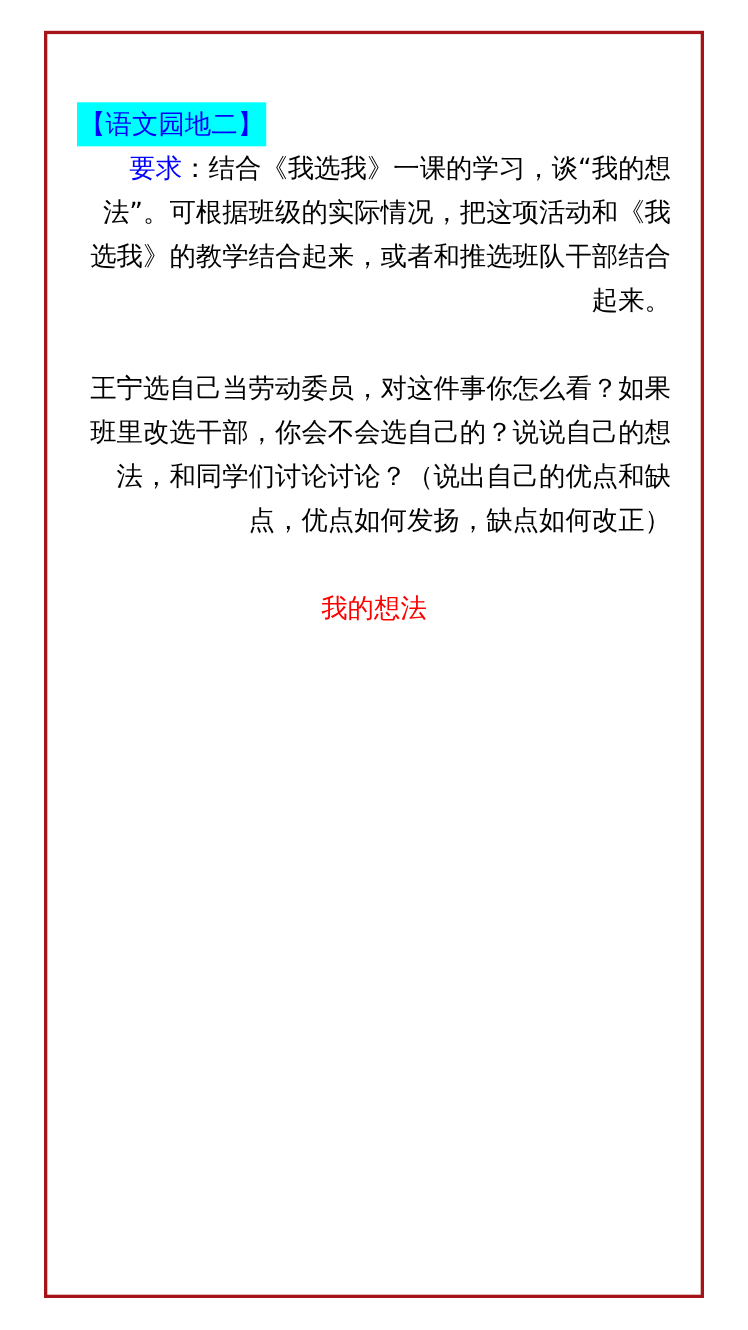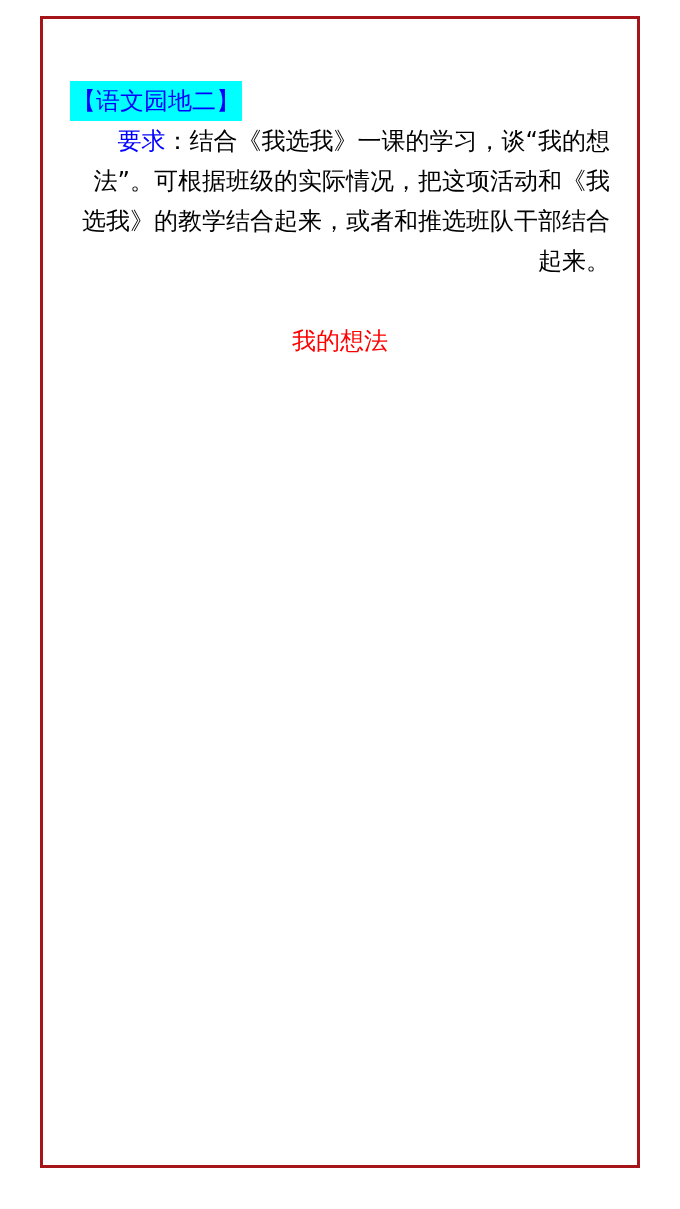--- a/index.html
+++ b/index.html
@@ -12,21 +12,21 @@
   .page {
     position: relative;
     width: 680px;
     height: 1209px;
     background: #ffffff;
     overflow: hidden;
   }
   .frame {
     position: absolute;
     left: 40px;
-    top: 16px;
+    top: 28px;
     width: 600px;
     height: 1152px;
     border: 3px solid #a41419;
     background: #ffffff;
     padding: 62px 27px 0 27px;
   }
   .line, .para, .essay, .essay-title {
     font-size: 24px;
     line-height: 40px;
     color: #000000;
@@ -71,18 +71,19 @@
 
     <div class="line header-line">
       <span class="highlight">【语文园地二】</span>
     </div>
 
 
     <p class="para">
       <span class="blue-label">要求</span><span>：</span><span>结合《我选我》一课的学习，谈“我的想法”。可根据班级的实际情况，把这项活动和《我选我》的教学结合起来，或者和推选班队干部结合起来。</span>
     </p>
 
+    <p class="para gap-before">王宁选自己当劳动委员，对这件事你怎么看？如果班里改选干部，你会不会选自己的？说说自己的想法，和同学们讨论讨论？（说出自己的优点和缺点，优点如何发扬，缺点如何改正）</p>
 
     <h2 class="essay-title">我的想法</h2>
 
 
   </div>
 </div>
 
 </body></html>

